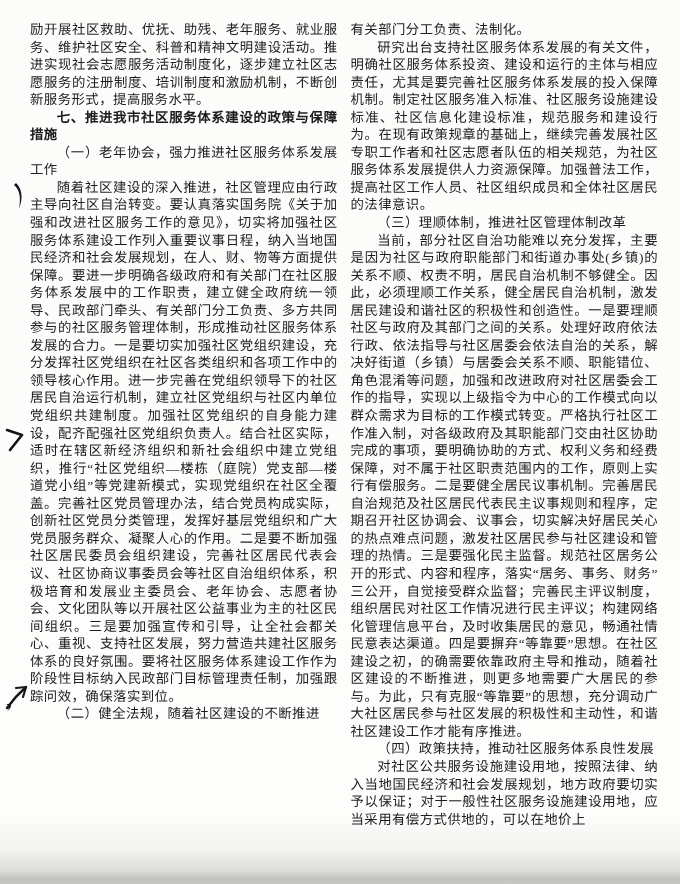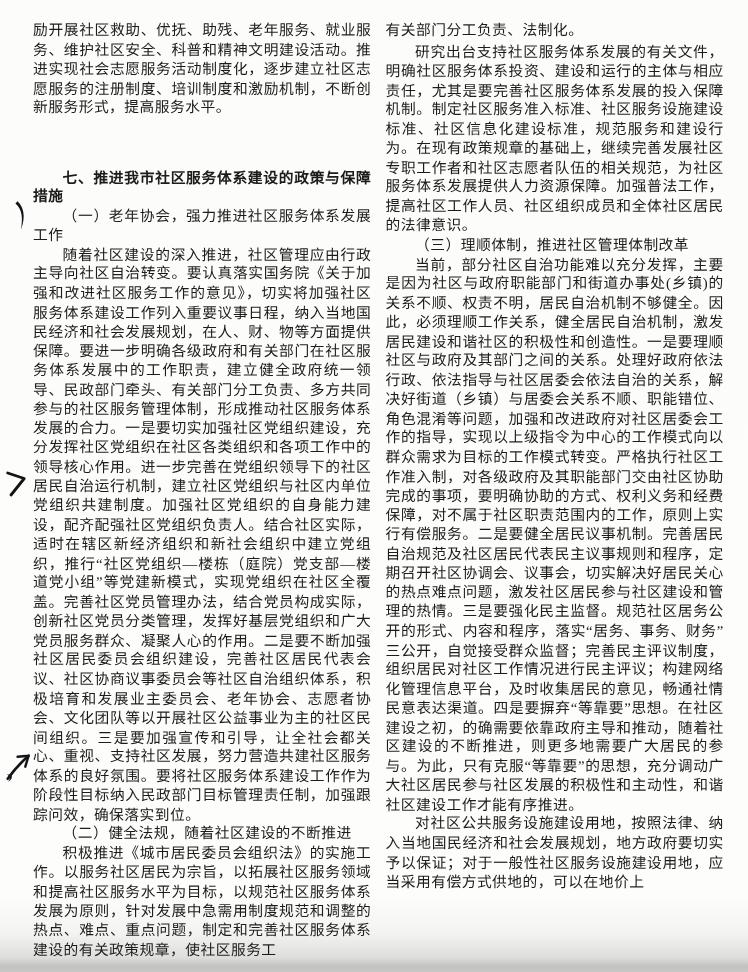--- a/index.html
+++ b/index.html
@@ -42,25 +42,23 @@
     letter-spacing: 0.45px;
     text-align: justify;
     text-justify: inter-character;
   }
   .col p {
     margin: 0;
     text-indent: 2em;
   }
   .col p.continuation {
     text-indent: 0;
-    font-family: Liberation Mono, monospace;
   }
   .col p.heading {
     font-weight: 700;
-    margin-top: 44px;
   }
   .ink-mark {
     position: absolute;
     pointer-events: none;
   }
   #ink-comma { left: 12px; top: 182px; }
   #ink-chevron { left: 4px; top: 426px; }
   #ink-arrow { left: 3px; top: 680px; }
 </style>
 </head>
@@ -68,27 +66,27 @@
 
 <div class="page">
 
   <div class="columns">
     <div class="col">
         <p class="continuation">励开展社区救助、优抚、助残、老年服务、就业服务、维护社区安全、科普和精神文明建设活动。推进实现社会志愿服务活动制度化，逐步建立社区志愿服务的注册制度、培训制度和激励机制，不断创新服务形式，提高服务水平。</p>
         <p class="heading">七、推进我市社区服务体系建设的政策与保障措施</p>
         <p class="subheading">（一）老年协会，强力推进社区服务体系发展工作</p>
         <p class="body">随着社区建设的深入推进，社区管理应由行政主导向社区自治转变。要认真落实国务院《关于加强和改进社区服务工作的意见》，切实将加强社区服务体系建设工作列入重要议事日程，纳入当地国民经济和社会发展规划，在人、财、物等方面提供保障。要进一步明确各级政府和有关部门在社区服务体系发展中的工作职责，建立健全政府统一领导、民政部门牵头、有关部门分工负责、多方共同参与的社区服务管理体制，形成推动社区服务体系发展的合力。一是要切实加强社区党组织建设，充分发挥社区党组织在社区各类组织和各项工作中的领导核心作用。进一步完善在党组织领导下的社区居民自治运行机制，建立社区党组织与社区内单位党组织共建制度。加强社区党组织的自身能力建设，配齐配强社区党组织负责人。结合社区实际，适时在辖区新经济组织和新社会组织中建立党组织，推行“社区党组织—楼栋（庭院）党支部—楼道党小组”等党建新模式，实现党组织在社区全覆盖。完善社区党员管理办法，结合党员构成实际，创新社区党员分类管理，发挥好基层党组织和广大党员服务群众、凝聚人心的作用。二是要不断加强社区居民委员会组织建设，完善社区居民代表会议、社区协商议事委员会等社区自治组织体系，积极培育和发展业主委员会、老年协会、志愿者协会、文化团队等以开展社区公益事业为主的社区民间组织。三是要加强宣传和引导，让全社会都关心、重视、支持社区发展，努力营造共建社区服务体系的良好氛围。要将社区服务体系建设工作作为阶段性目标纳入民政部门目标管理责任制，加强跟踪问效，确保落实到位。</p>
         <p class="subheading">（二）健全法规，随着社区建设的不断推进</p>
-        <p class="body">积极推进《城市居民委员会组织法》的实施工作。以服务社区居民为宗旨，以拓展社区服务领域和提高社区服务水平为目标，以规范社区服务体系发展为原则，针对发展中急需用制度规范和调整的热点、难点、重点问题，制定和完善社区服务体系建设的有关政策规章，使社区服务工</p>
       </div>
     <div class="col">
         <p class="continuation">有关部门分工负责、法制化。</p>
         <p class="body">研究出台支持社区服务体系发展的有关文件，明确社区服务体系投资、建设和运行的主体与相应责任，尤其是要完善社区服务体系发展的投入保障机制。制定社区服务准入标准、社区服务设施建设标准、社区信息化建设标准，规范服务和建设行为。在现有政策规章的基础上，继续完善发展社区专职工作者和社区志愿者队伍的相关规范，为社区服务体系发展提供人力资源保障。加强普法工作，提高社区工作人员、社区组织成员和全体社区居民的法律意识。</p>
         <p class="subheading">（三）理顺体制，推进社区管理体制改革</p>
         <p class="body">当前，部分社区自治功能难以充分发挥，主要是因为社区与政府职能部门和街道办事处(乡镇)的关系不顺、权责不明，居民自治机制不够健全。因此，必须理顺工作关系，健全居民自治机制，激发居民建设和谐社区的积极性和创造性。一是要理顺社区与政府及其部门之间的关系。处理好政府依法行政、依法指导与社区居委会依法自治的关系，解决好街道（乡镇）与居委会关系不顺、职能错位、角色混淆等问题，加强和改进政府对社区居委会工作的指导，实现以上级指令为中心的工作模式向以群众需求为目标的工作模式转变。严格执行社区工作准入制，对各级政府及其职能部门交由社区协助完成的事项，要明确协助的方式、权利义务和经费保障，对不属于社区职责范围内的工作，原则上实行有偿服务。二是要健全居民议事机制。完善居民自治规范及社区居民代表民主议事规则和程序，定期召开社区协调会、议事会，切实解决好居民关心的热点难点问题，激发社区居民参与社区建设和管理的热情。三是要强化民主监督。规范社区居务公开的形式、内容和程序，落实“居务、事务、财务”三公开，自觉接受群众监督；完善民主评议制度，组织居民对社区工作情况进行民主评议；构建网络化管理信息平台，及时收集居民的意见，畅通社情民意表达渠道。四是要摒弃“等靠要”思想。在社区建设之初，的确需要依靠政府主导和推动，随着社区建设的不断推进，则更多地需要广大居民的参与。为此，只有克服“等靠要”的思想，充分调动广大社区居民参与社区发展的积极性和主动性，和谐社区建设工作才能有序推进。</p>
+        <p class="subheading">（四）政策扶持，推动社区服务体系良性发展</p>
         <p class="body">对社区公共服务设施建设用地，按照法律、纳入当地国民经济和社会发展规划，地方政府要切实予以保证；对于一般性社区服务设施建设用地，应当采用有偿方式供地的，可以在地价上</p>
       </div>
   </div>
 
   <svg id="ink-comma" class="ink-mark" width="16" height="30" viewBox="0 0 16 30">
     <path d="M4 1 C 9 6, 12 14, 7 27 C 9 16, 8 8, 2 3 Z" fill="#15151f"></path>
   </svg>
 
   <svg id="ink-chevron" class="ink-mark" width="24" height="28" viewBox="0 0 24 28">
     <path d="M3 4 L18 9 L6 24" fill="none" stroke="#141418" stroke-width="2.6" stroke-linecap="round" stroke-linejoin="round"></path>

